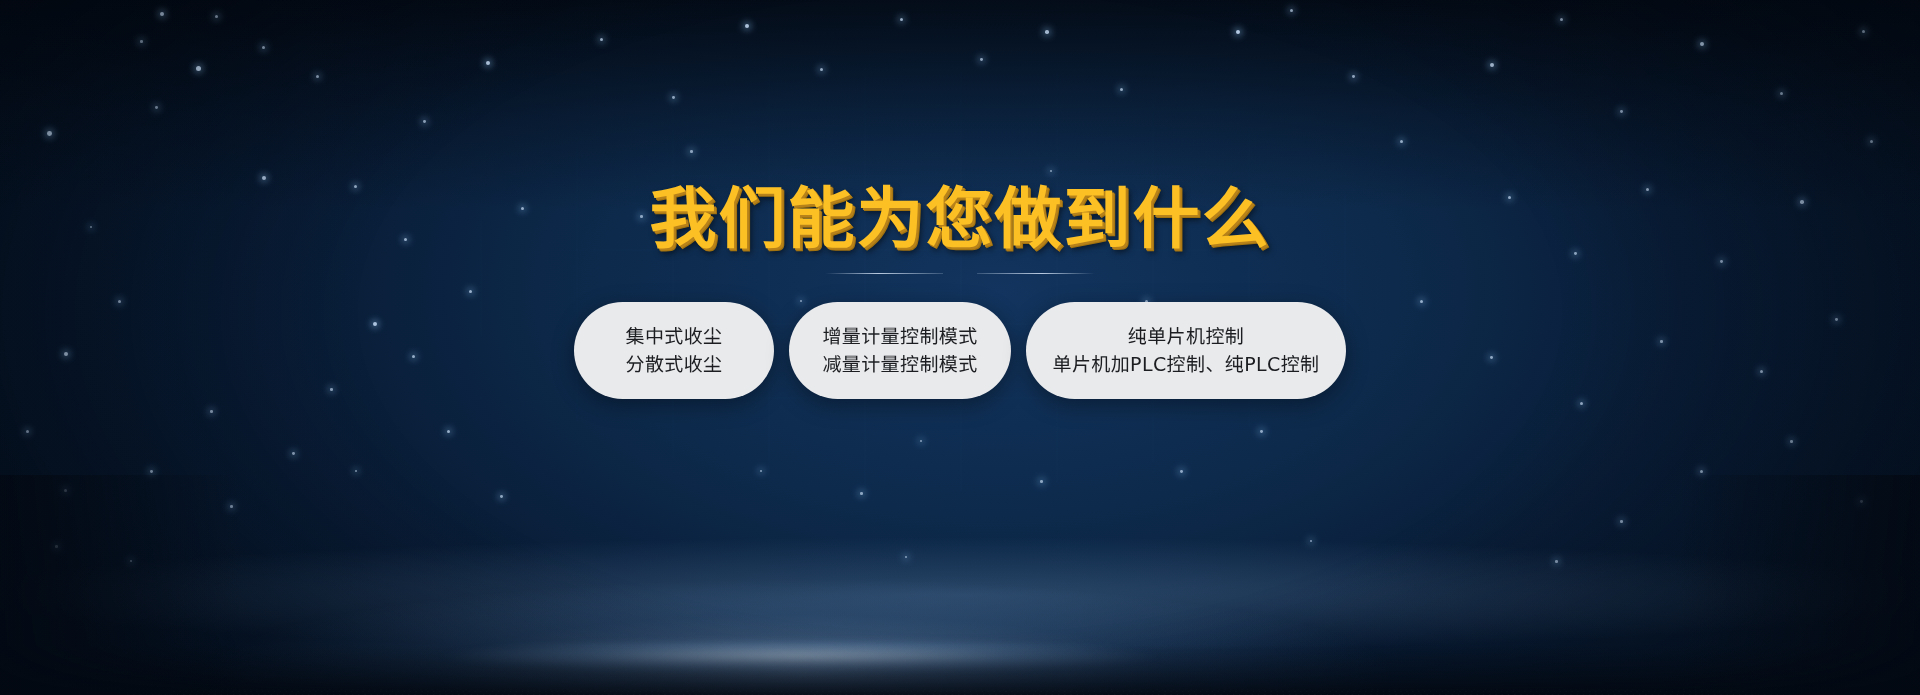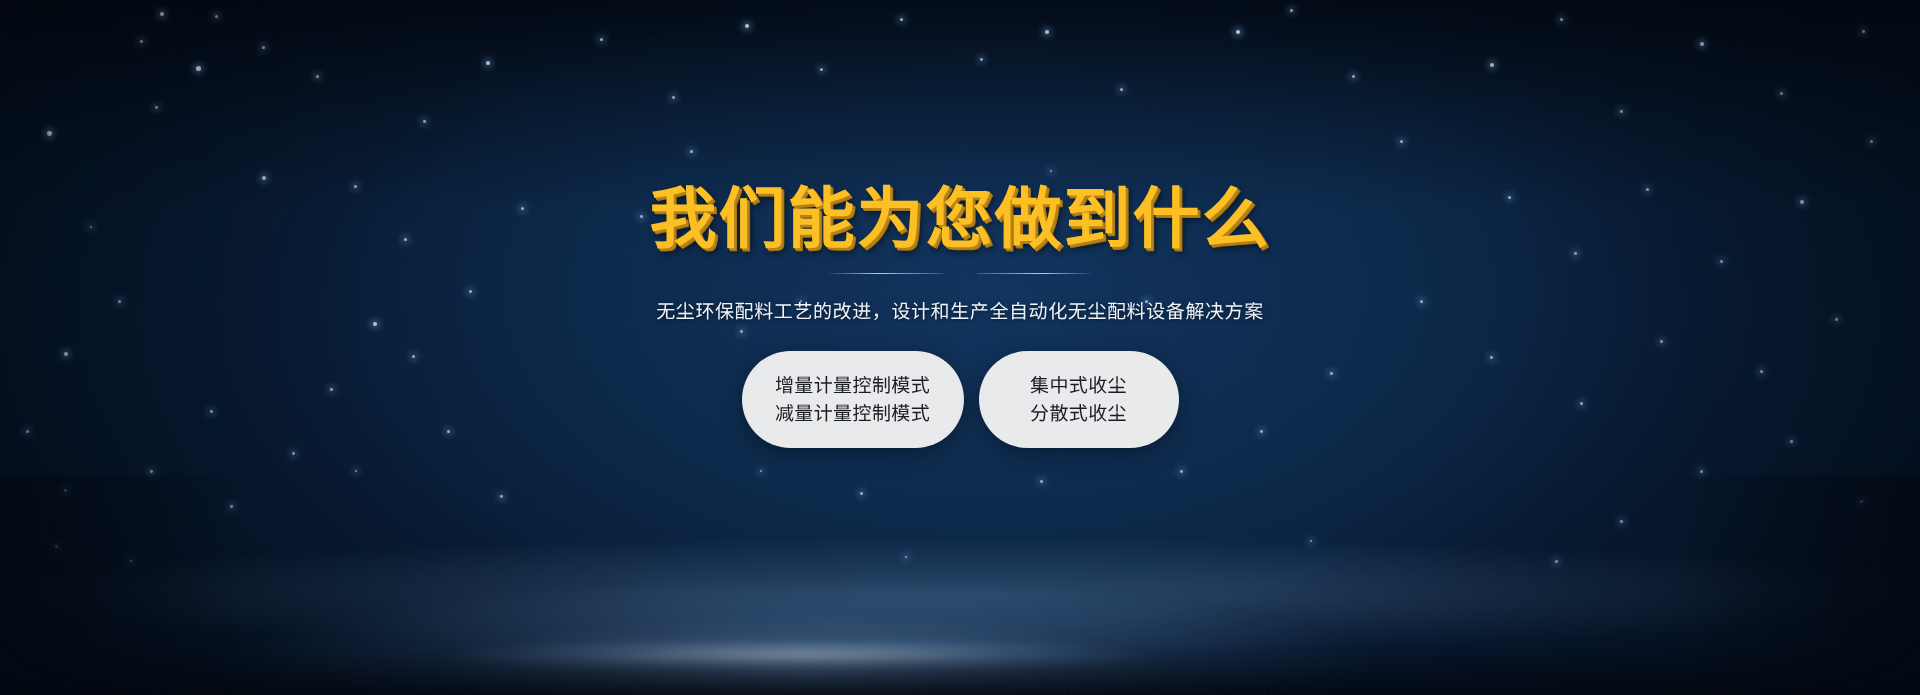--- a/index.html
+++ b/index.html
@@ -302,30 +302,33 @@
 
   <div class="content">
 
     <div class="headline">我们能为您做到什么</div>
 
     <div class="sub-row">
       <span class="sub-rule"></span>
       <span class="sub-rule right"></span>
     </div>
 
-    <div class="desc">无尘环保配料工艺的改进，设计和生产全自动化无尘配料设备解决方案</div>
 
     <div class="cards">
+
+      <div class="card c1">
+        <span class="card-line">集中式收尘</span>
+        <span class="card-line">分散式收尘</span>
+      </div>
 
       <div class="card c2">
         <span class="card-line">增量计量控制模式</span>
         <span class="card-line">减量计量控制模式</span>
       </div>
 
-      <div class="card c1">
-        <span class="card-line">集中式收尘</span>
-        <span class="card-line">分散式收尘</span>
+      <div class="card c3">
+        <span class="card-line">纯单片机控制</span>
+        <span class="card-line">单片机加PLC控制、纯PLC控制</span>
       </div>
-
 
     </div>
   </div>
 </div>
 
 </body></html>

